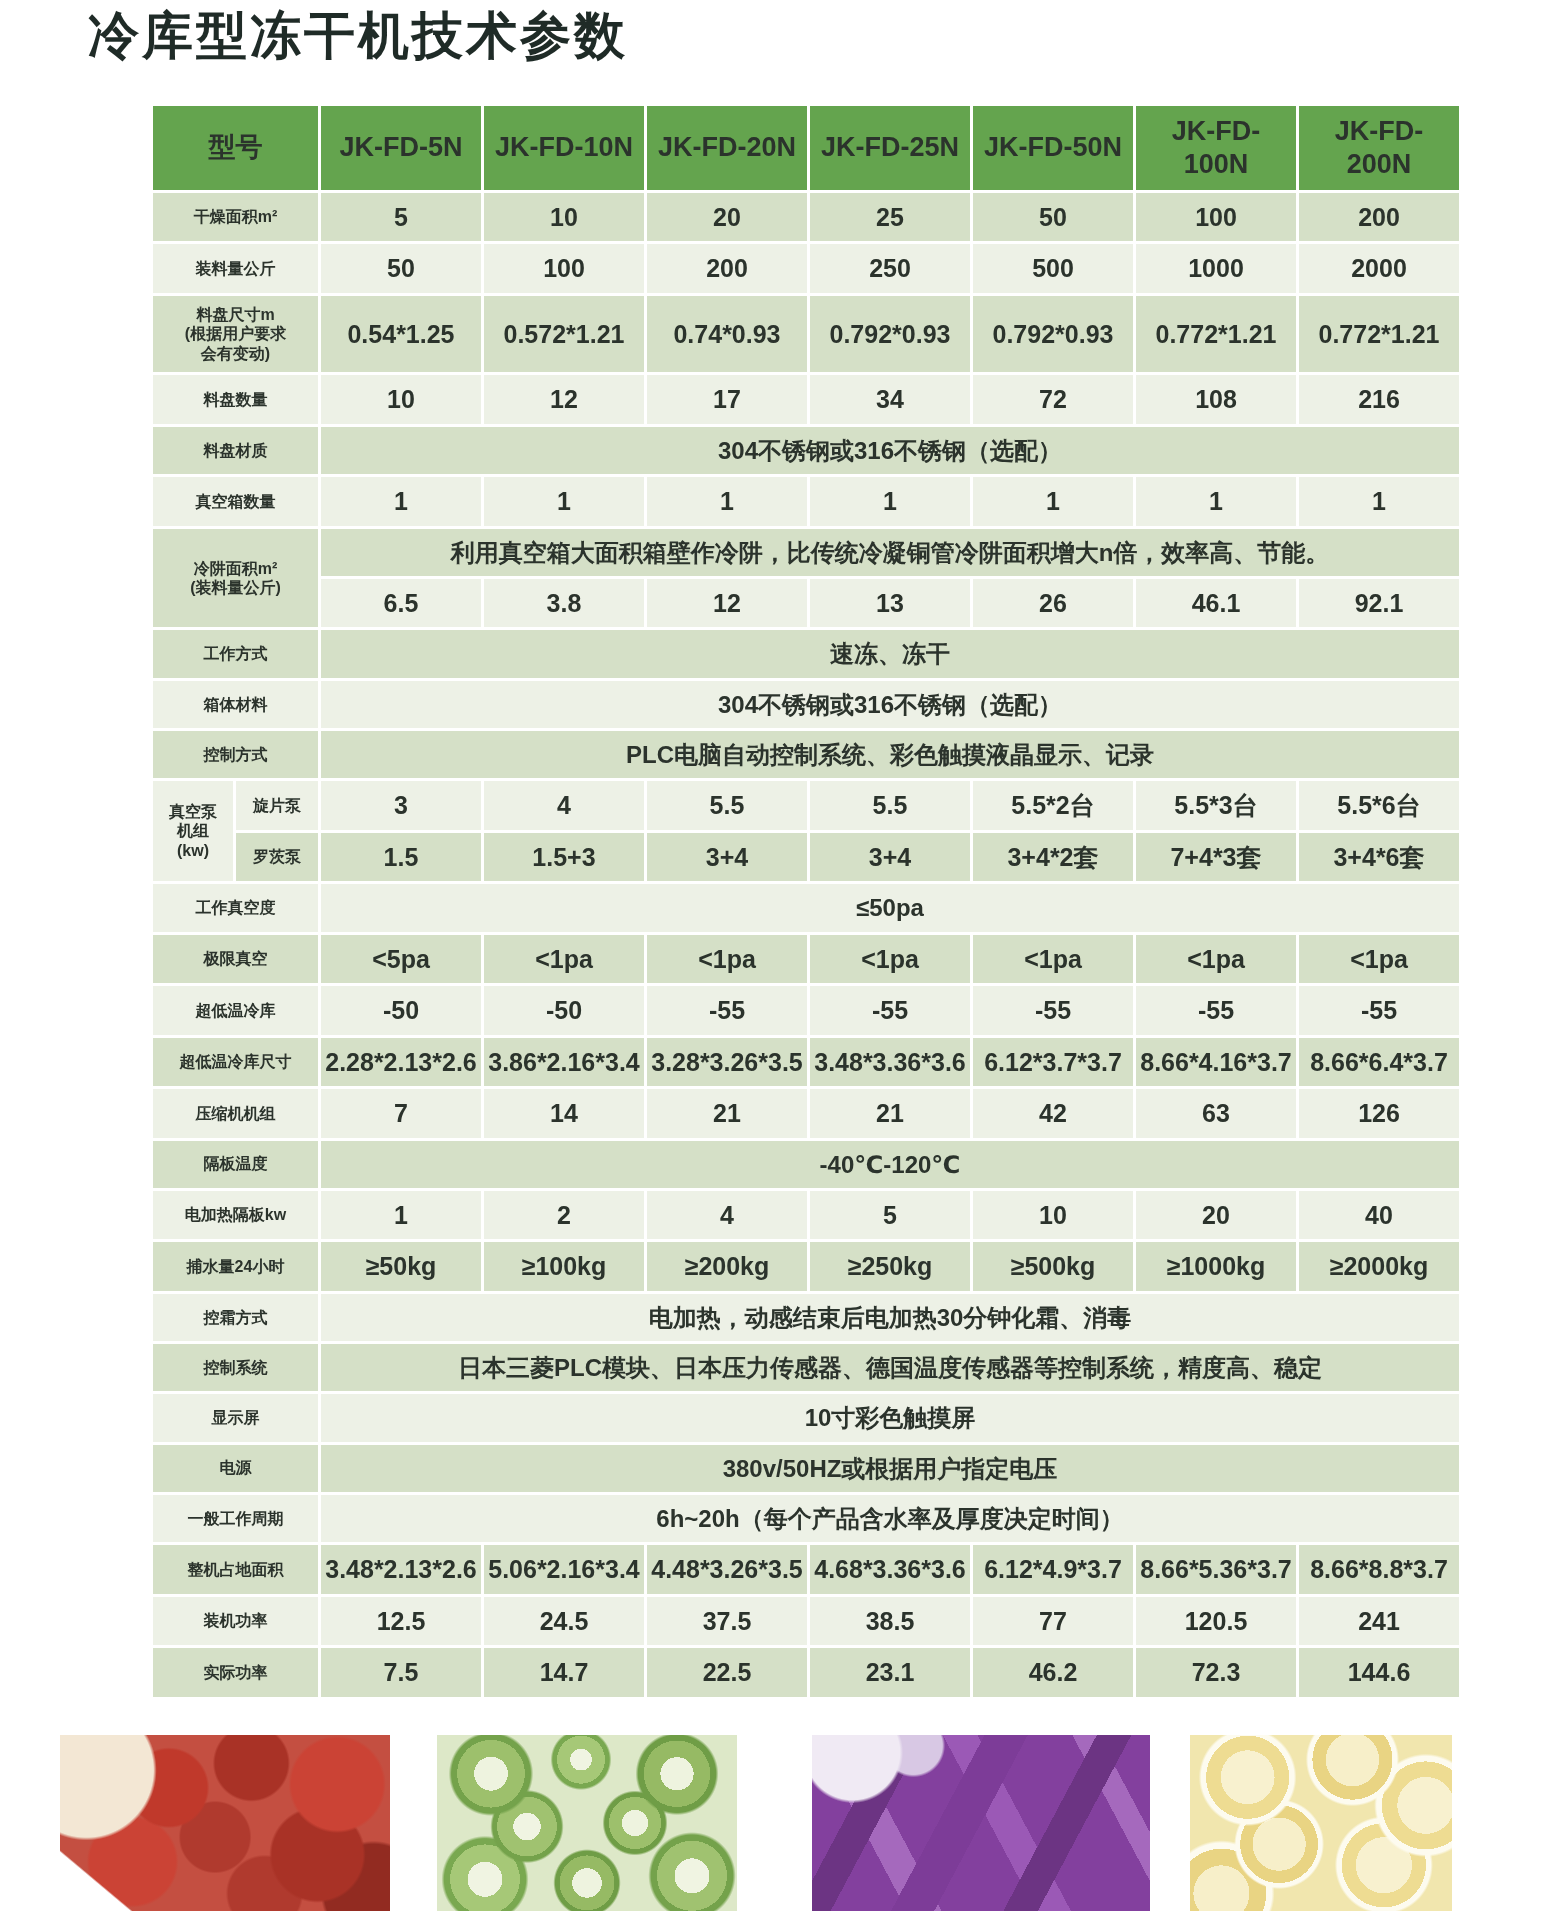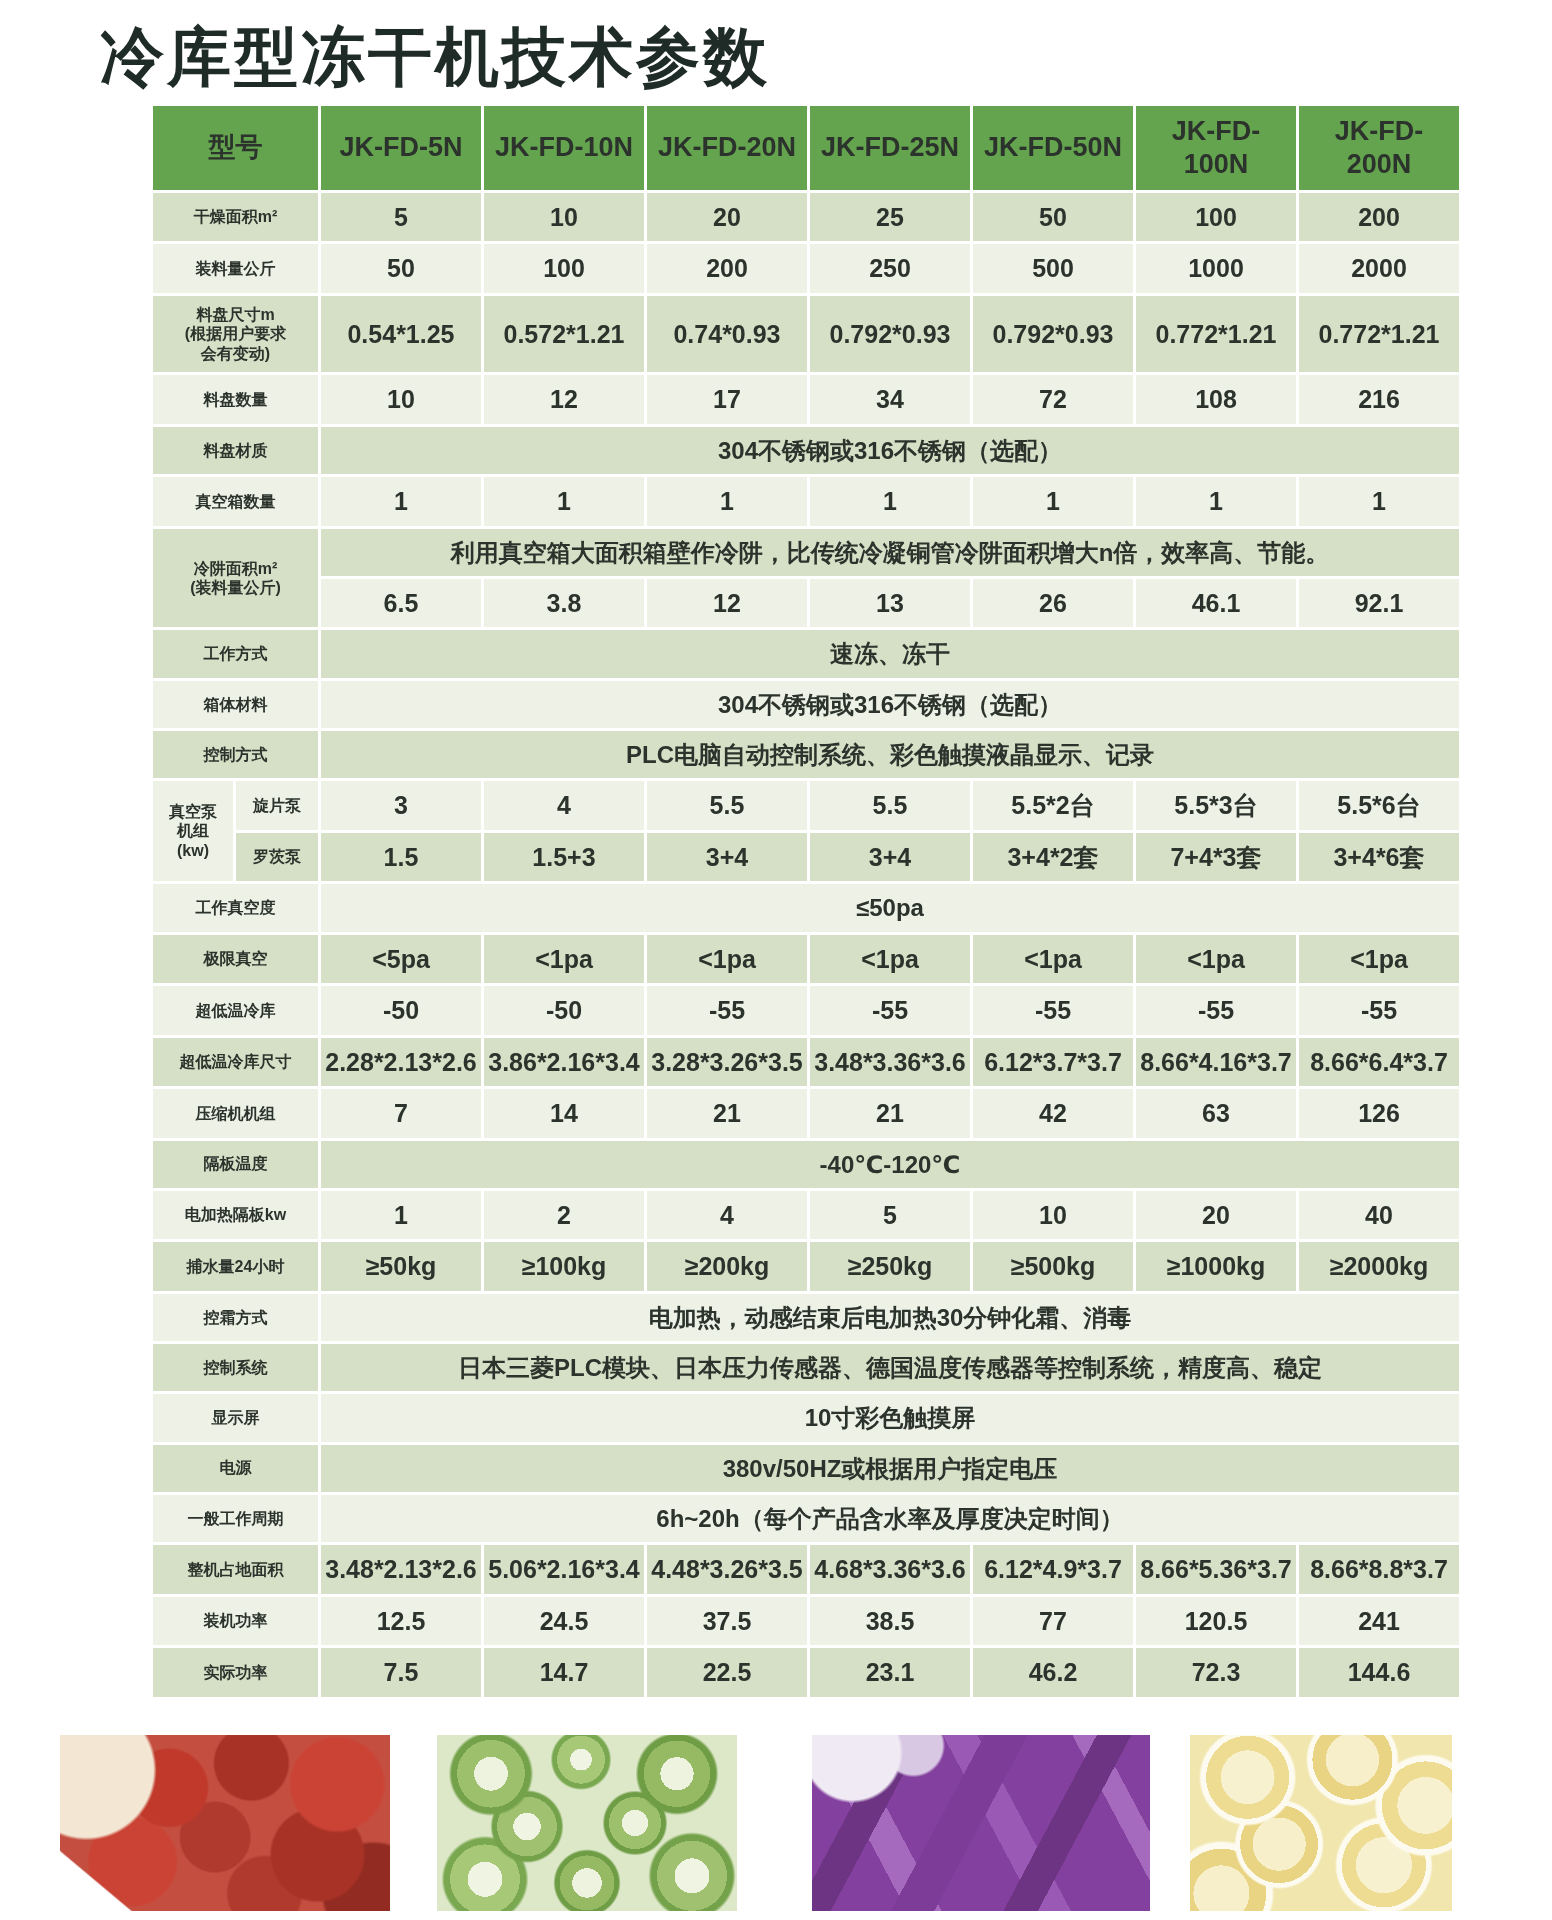--- a/index.html
+++ b/index.html
@@ -3,22 +3,22 @@
 <meta charset="utf-8">
 <style>
   :root{
     --green:#64a44e; --rowg:#d5e0c7; --rowl:#edf1e6; --ink:#2b332c; --title:#1f2b27;
   }
   html,body{margin:0;padding:0;background:#ffffff;}
   body{width:1552px;height:1920px;overflow:hidden;
        font-family:"Liberation Sans","DejaVu Sans",sans-serif;}
   .page{position:relative;width:1552px;height:1920px;background:#fff;}
 
-  .page-title{position:absolute;left:88px;top:2px;margin:12px;
-      font-size:64px;font-weight:900;letter-spacing:3px;color:var(--title);}
+  .page-title{position:absolute;left:88px;top:2px;margin:0;
+      font-size:51px;font-weight:900;letter-spacing:3px;color:var(--title);}
 
   .table-wrap{position:absolute;left:150px;top:103px;width:1282px;}
   table.spec{border-collapse:separate;border-spacing:3px;width:1282px;table-layout:fixed;}
   table.spec td, table.spec th{
       text-align:center;vertical-align:middle;font-weight:bold;color:var(--ink);
       padding:9px 4px;line-height:1.22;word-wrap:break-word;}
   th.h{background:var(--green);color:#ffffff;font-size:27px;padding:18px 2px;}
   td.g{background:var(--rowg);}
   td.l{background:var(--rowl);}
   td.lbl{font-size:16px;white-space:pre-line;}

